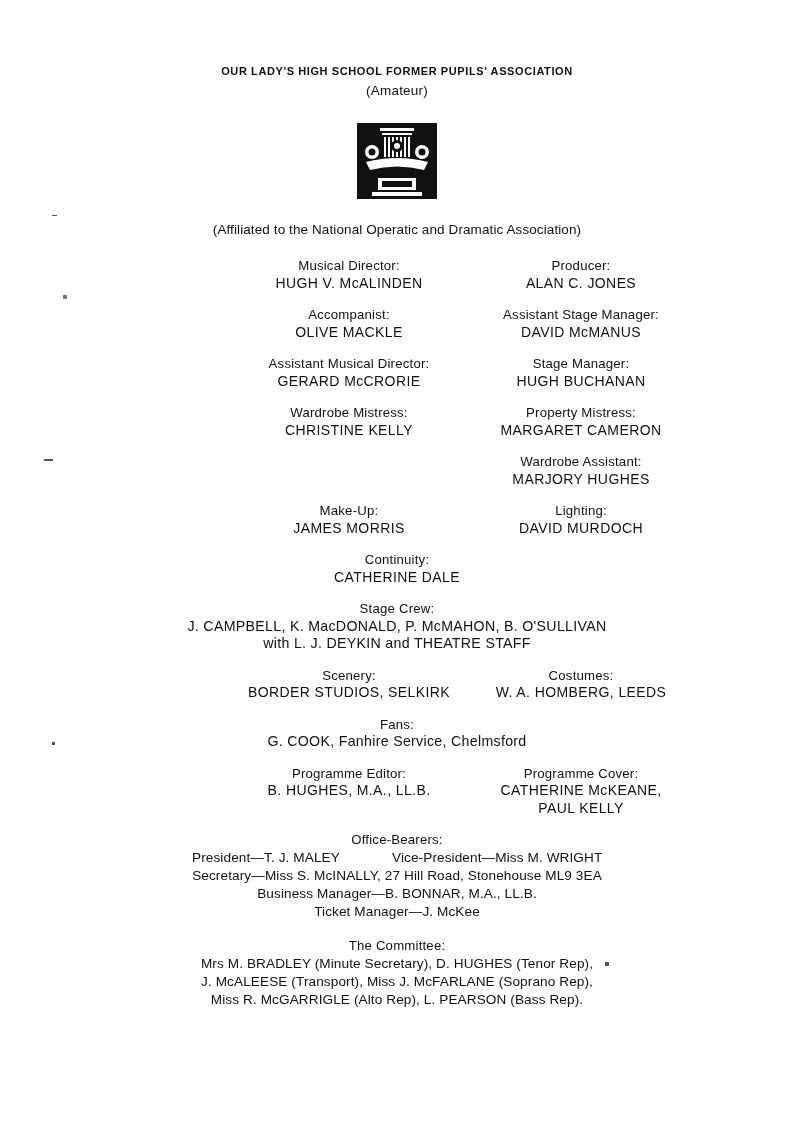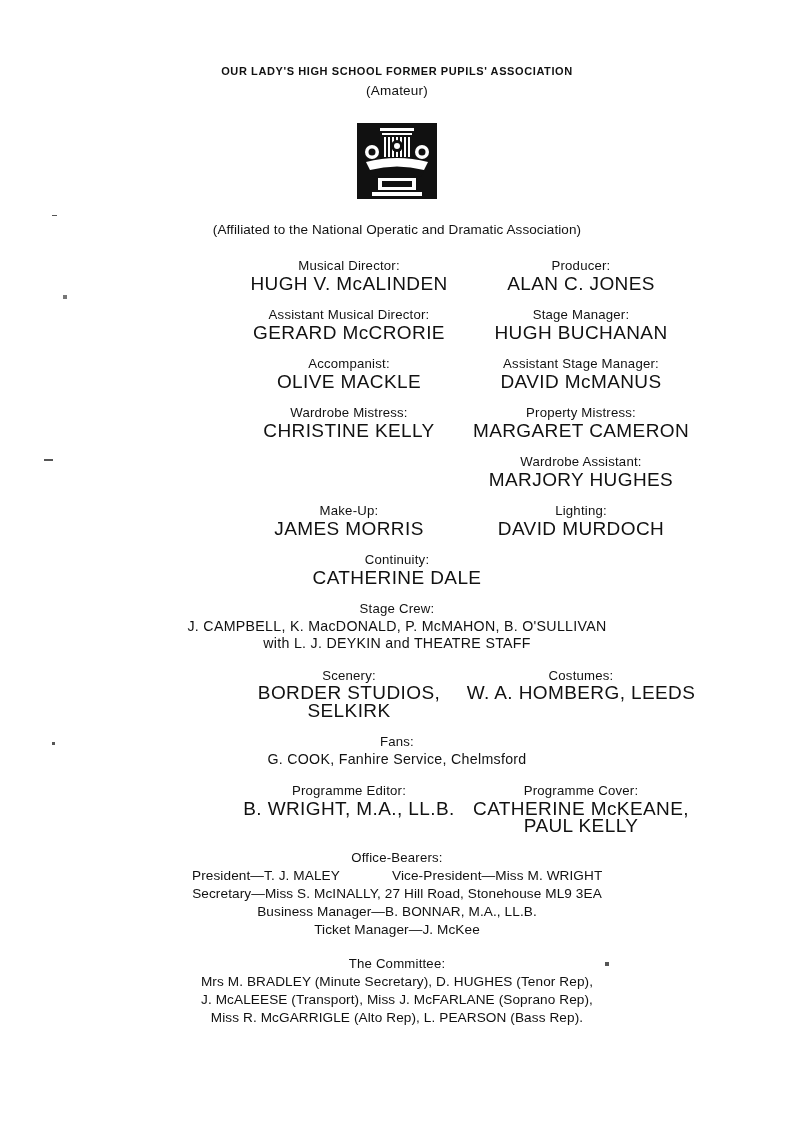--- a/index.html
+++ b/index.html
@@ -67,21 +67,21 @@
   .pair-col {
     width: 232px;
     text-align: center;
     line-height: 17.5px;
   }
   .role {
     font-size: 13.2px;
     letter-spacing: 0.2px;
   }
   .person {
-    font-size: 19px;
+    font-size: 14px;
     letter-spacing: 0.4px;
   }
   .single-block {
     margin-top: 6px;
     margin-bottom: 14px;
     line-height: 17.5px;
   }
   .wide-line {
     font-size: 14.2px;
     letter-spacing: 0.3px;
@@ -177,37 +177,37 @@
           <div class="person">HUGH V. McALINDEN</div>
         </div>
         <div class="pair-col">
           <div class="role">Producer:</div>
           <div class="person">ALAN C. JONES</div>
         </div>
       </div>
 
       <div class="pair-row">
         <div class="pair-col">
+          <div class="role">Accompanist:</div>
+          <div class="person">OLIVE MACKLE</div>
+        </div>
+        <div class="pair-col">
+          <div class="role">Assistant Stage Manager:</div>
+          <div class="person">DAVID McMANUS</div>
+        </div>
+      </div>
+
+      <div class="pair-row">
+        <div class="pair-col">
           <div class="role">Assistant Musical Director:</div>
           <div class="person">GERARD McCRORIE</div>
         </div>
         <div class="pair-col">
           <div class="role">Stage Manager:</div>
           <div class="person">HUGH BUCHANAN</div>
-        </div>
-      </div>
-
-      <div class="pair-row">
-        <div class="pair-col">
-          <div class="role">Accompanist:</div>
-          <div class="person">OLIVE MACKLE</div>
-        </div>
-        <div class="pair-col">
-          <div class="role">Assistant Stage Manager:</div>
-          <div class="person">DAVID McMANUS</div>
         </div>
       </div>
 
       <div class="pair-row">
         <div class="pair-col">
           <div class="role">Wardrobe Mistress:</div>
           <div class="person">CHRISTINE KELLY</div>
         </div>
         <div class="pair-col">
           <div class="role">Property Mistress:</div>
@@ -258,21 +258,21 @@
     </div>
 
     <div class="center single-block">
       <div class="role">Fans:</div>
       <div class="wide-line">G. COOK, Fanhire Service, Chelmsford</div>
     </div>
 
     <div class="pair-row">
       <div class="pair-col">
         <div class="role">Programme Editor:</div>
-        <div class="person">B. WRIGHT, M.A., LL.B.</div>
+        <div class="person">B. HUGHES, M.A., LL.B.</div>
       </div>
       <div class="pair-col">
         <div class="role">Programme Cover:</div>
         <div class="person">CATHERINE McKEANE,</div>
         <div class="person">PAUL KELLY</div>
       </div>
     </div>
 
     <div class="officers">
       <div class="center sec-title">Office-Bearers:</div>

